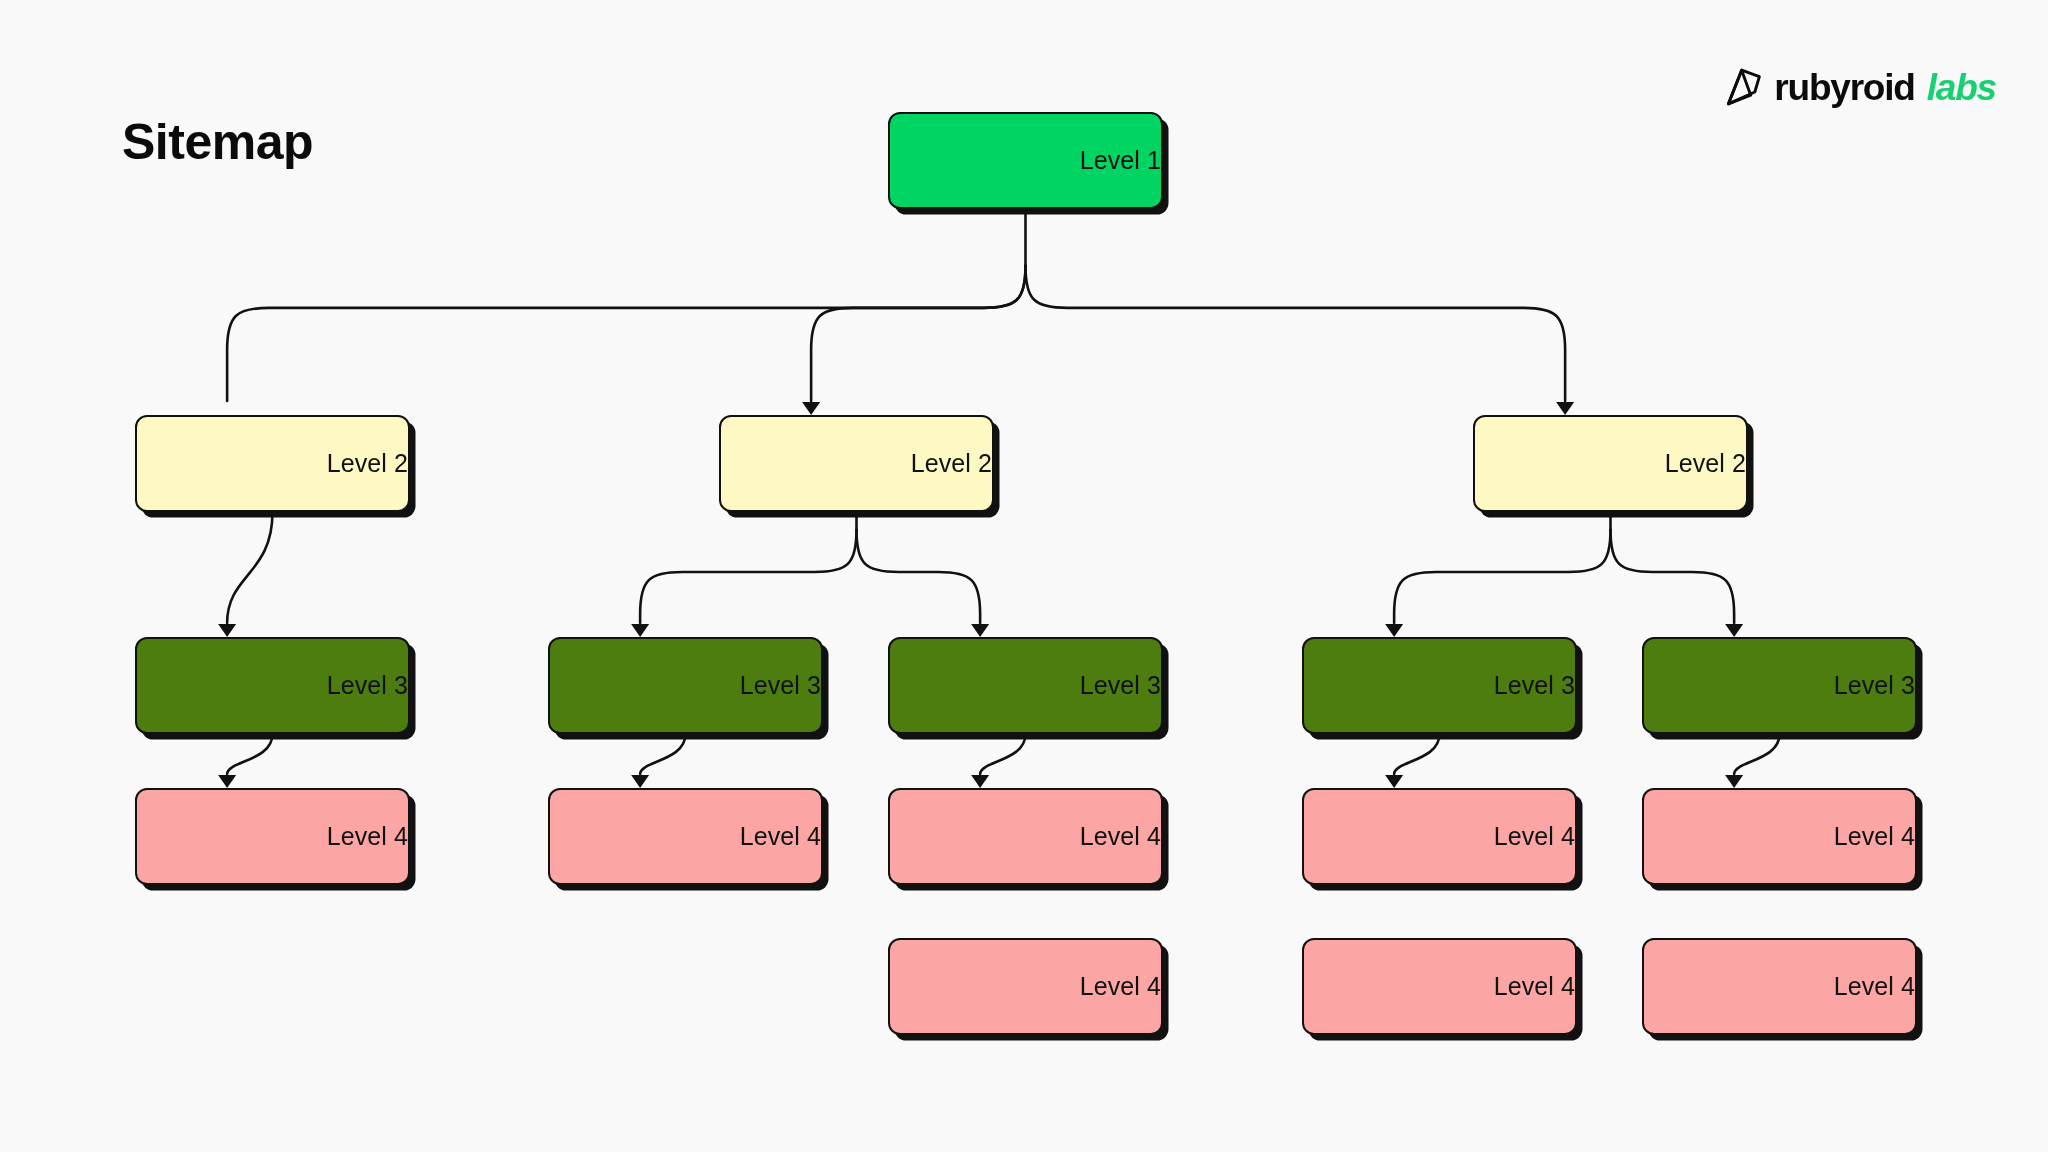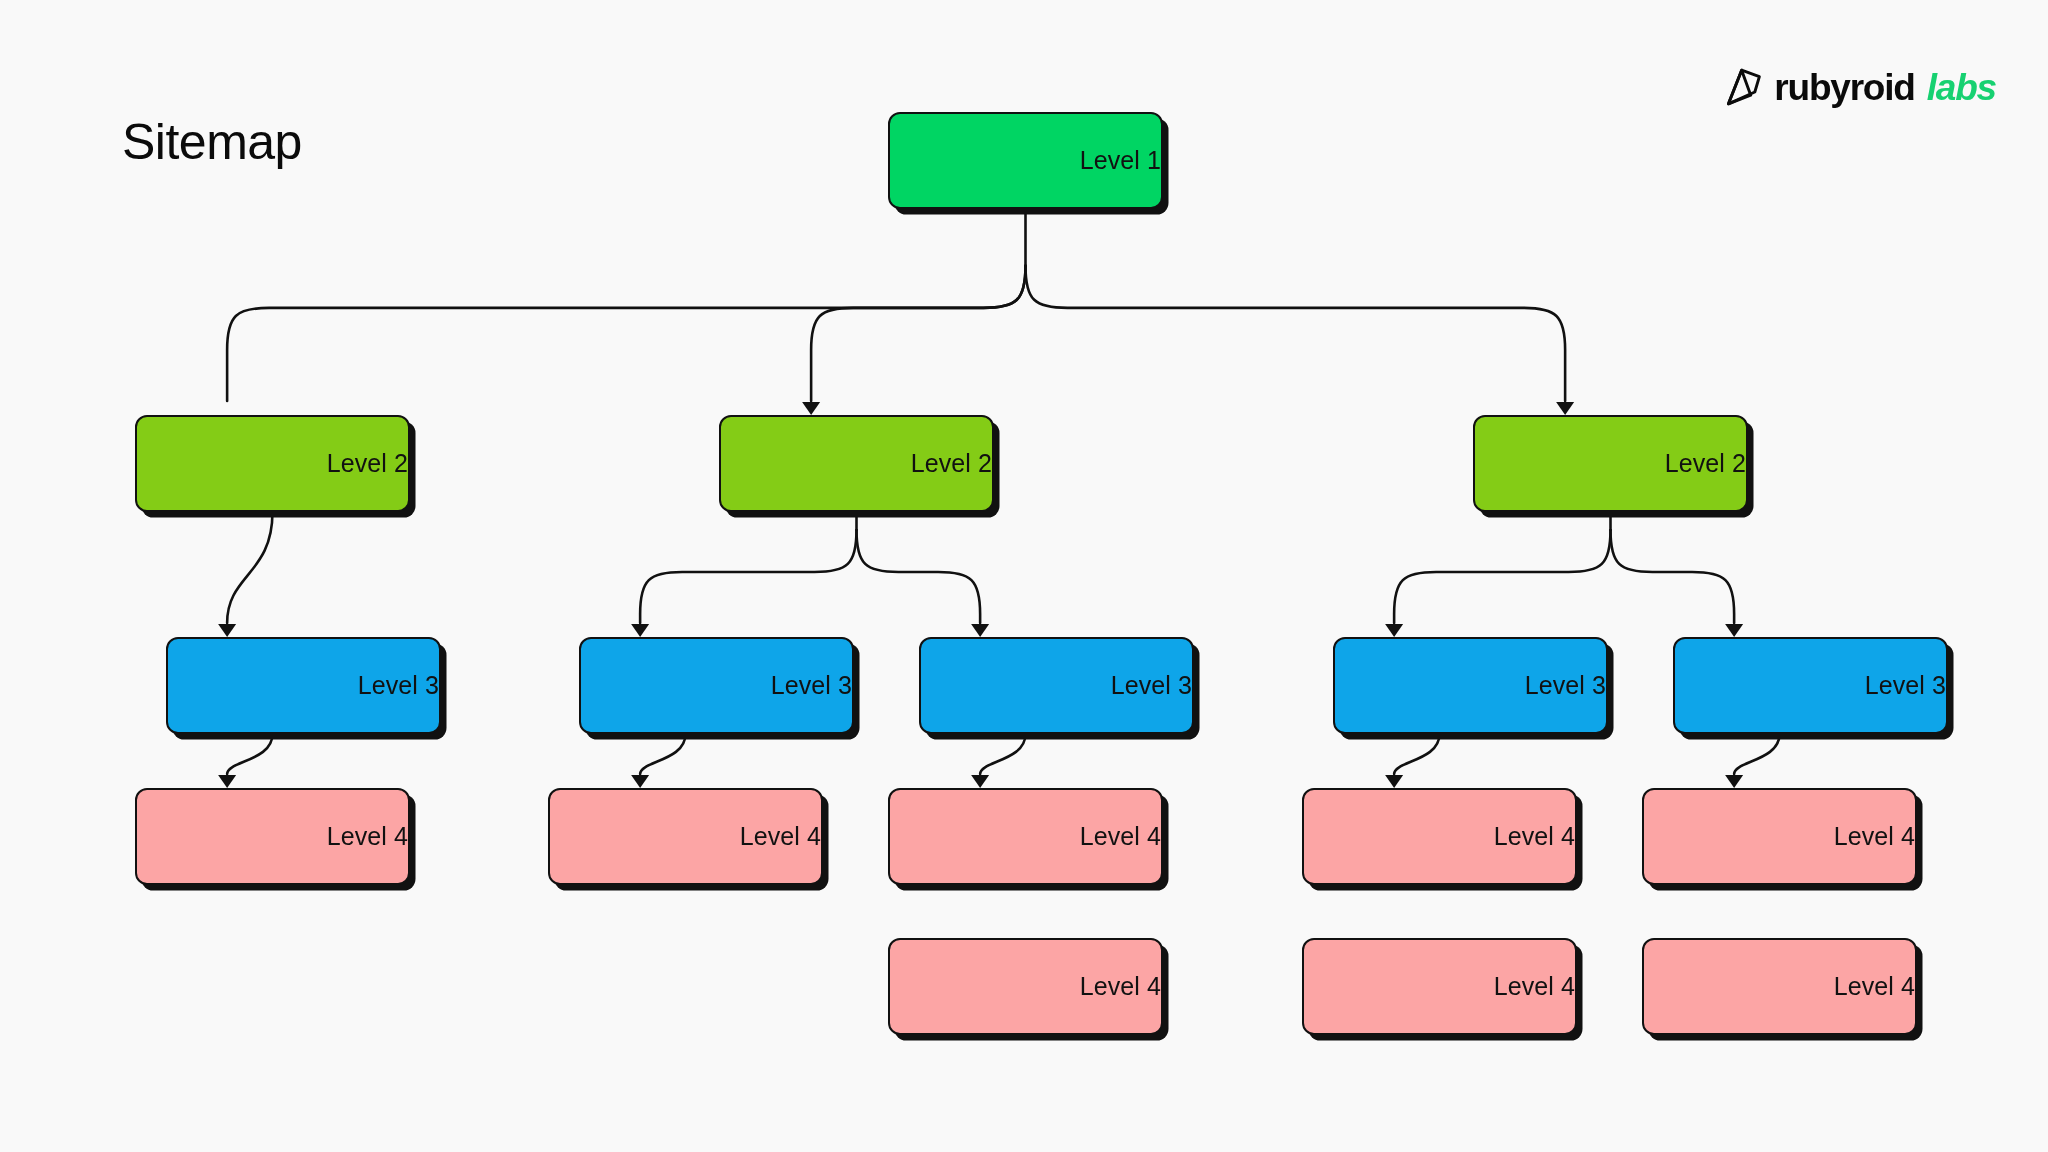--- a/index.html
+++ b/index.html
@@ -8,21 +8,21 @@
     width:2048px;height:1152px;
     background:#F9F9F9;
     font-family:"Liberation Sans", sans-serif;
     overflow:hidden;position:relative;
   }
   #stage{position:absolute;inset:0;width:2048px;height:1152px;}
 
   
   #page-title{
     position:absolute;left:122px;top:117px;
-    font-size:50px;font-weight:400;color:#0B0B0B;
+    font-size:50px;font-weight:700;color:#0B0B0B;
     letter-spacing:-0.5px;line-height:1;
     white-space:nowrap;
   }
 
   
   #brand{
     position:absolute;right:52px;top:62px;
     display:flex;align-items:center;gap:11px;
     height:50px;
   }
@@ -49,22 +49,22 @@
     box-sizing:border-box;
     border:2.6px solid #111111;
     border-radius:12px;
     display:flex;align-items:center;justify-content:flex-end;
     font-size:25px;color:#111111;
     letter-spacing:.1px;
     box-shadow:6px 6px 0 -0.5px #111111;
     z-index:2;
   }
   .lvl1{background:#00D563;}
-  .lvl2{background:#84cc16;padding-left:37px;}
-  .lvl3{background:#0ea5e9;margin-left:31px;}
+  .lvl2{background:#fef9c3;padding-left:37px;}
+  .lvl3{background:#4d7c0f;}
   .lvl4{background:#fca5a5;}
 </style>
 </head>
 <body>
 
 <div id="stage">
 
   <div id="page-title">Sitemap</div>
 
   <div id="brand">

